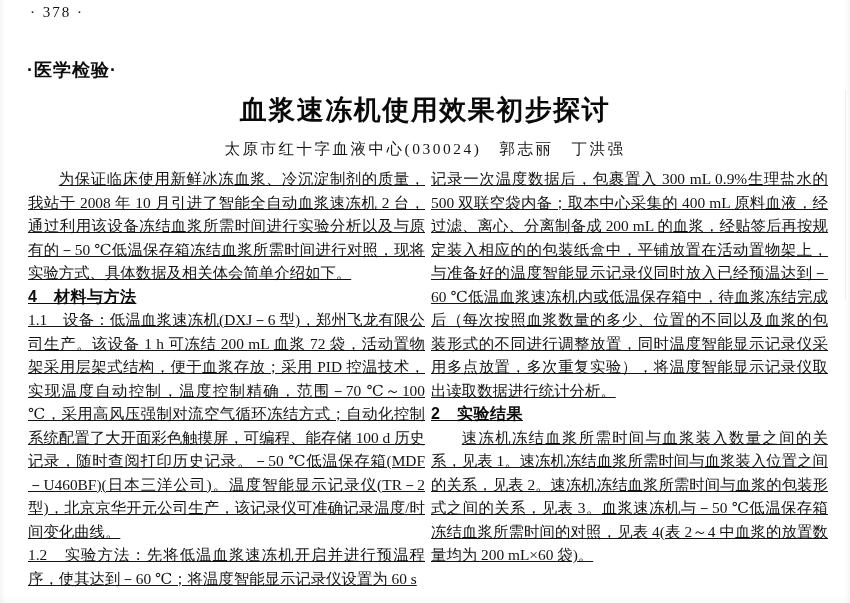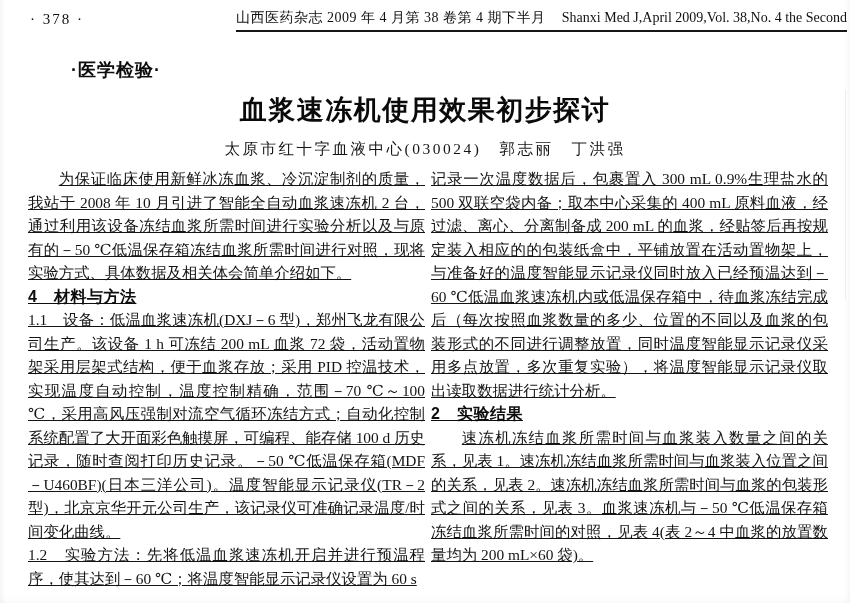--- a/index.html
+++ b/index.html
@@ -14,40 +14,39 @@
   .page{
     position:absolute;inset:0;
     background:
       linear-gradient(90deg, rgba(0,0,0,0.035) 0, rgba(0,0,0,0) 6px),
       linear-gradient(270deg, rgba(0,0,0,0.03) 0, rgba(0,0,0,0) 5px),
       linear-gradient(0deg, rgba(0,0,0,0.02) 0, rgba(0,0,0,0) 8px),
       #fff;
   }
   
   .page-number{
-    position:absolute;left:30px;top:11px;
+    position:absolute;left:30px;top:4px;
     font-size:15px;letter-spacing:2px;color:#111;
   }
   .journal-head{
     position:absolute;left:236px;right:3px;top:9px;
     display:flex;justify-content:space-between;align-items:baseline;
     border-bottom:2px solid #161616;
     padding-bottom:3px;
     font-size:14px;color:#111;
     white-space:nowrap;
   }
   .journal-head .cn{letter-spacing:0.5px;}
   .journal-head .en{font-family:"Liberation Serif","DejaVu Serif",serif;}
   
   .section-tag{
     position:absolute;left:27px;top:58px;
     font-family:"Liberation Sans","DejaVu Sans",sans-serif;
     font-weight:bold;font-size:18px;color:#0d0d0d;
     letter-spacing:1px;
-    margin-left:44px;
   }
   .article-title{
     position:absolute;left:0;right:0;top:92px;
     text-align:center;
     font-family:"Liberation Sans","DejaVu Sans",sans-serif;
     font-weight:bold;font-size:27px;color:#0a0a0a;
     letter-spacing:1.5px;
   }
   .authors-line{
     position:absolute;left:0;right:0;top:139px;
@@ -106,24 +105,20 @@
     background:rgba(0,0,0,0.07);
   }
 </style>
 </head>
 <body>
 
 <div class="page">
 
   <div class="page-number">· 378 ·</div>
 
-  <div class="journal-head">
-    <span class="cn">山西医药杂志 2009 年 4 月第 38 卷第 4 期下半月</span>
-    <span class="en">Shanxi Med J,April 2009,Vol. 38,No. 4 the Second</span>
-  </div>
 
   <div class="section-tag">·医学检验·</div>
 
   <div class="article-title">血浆速冻机使用效果初步探讨</div>
 
   <div class="authors-line">太原市红十字血液中心(030024)　郭志丽　丁洪强</div>
 
   <div class="columns">
     <div class="col">
       <p class="para-indent">为保证临床使用新鲜冰冻血浆、冷沉淀制剂的质量，我站于 2008 年 10 月引进了智能全自动血浆速冻机 2 台，通过利用该设备冻结血浆所需时间进行实验分析以及与原有的－50 ℃低温保存箱冻结血浆所需时间进行对照，现将实验方式、具体数据及相关体会简单介绍如下。</p>

